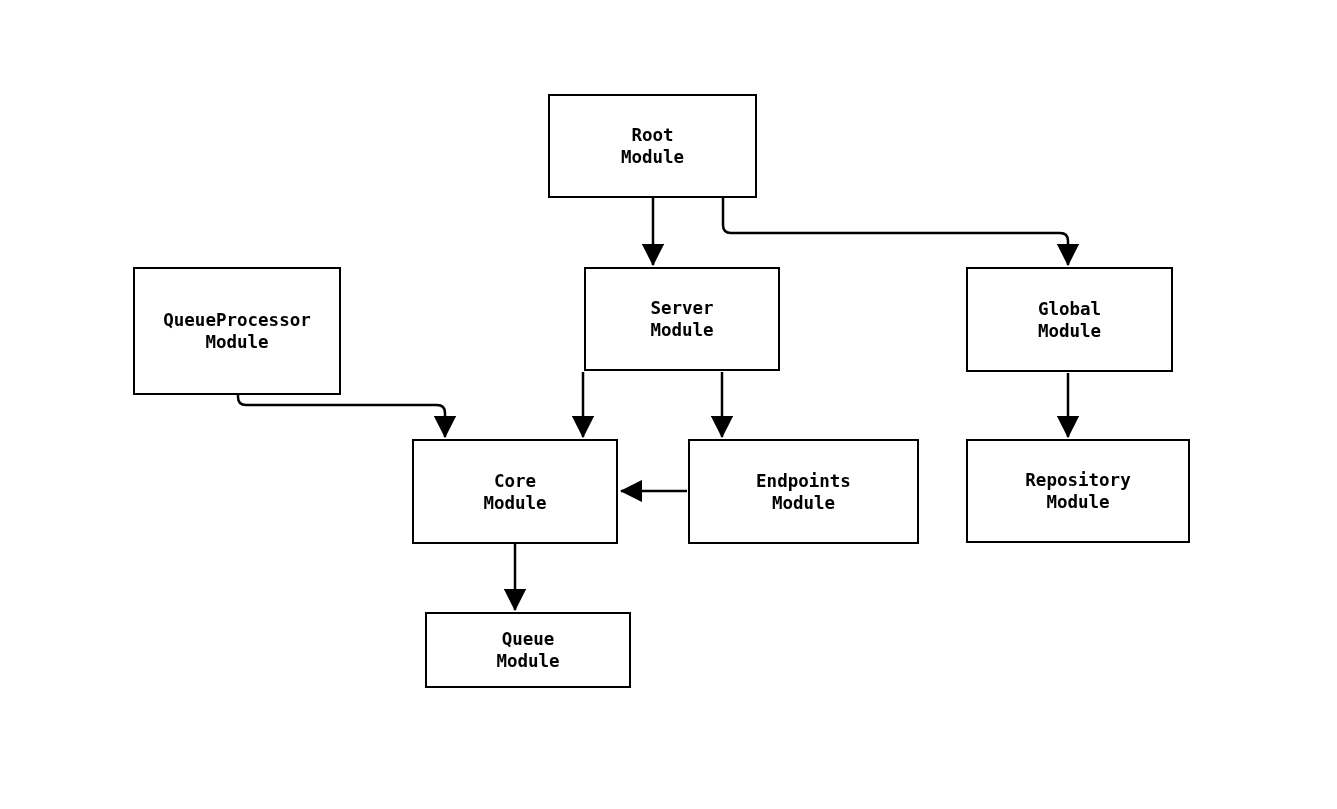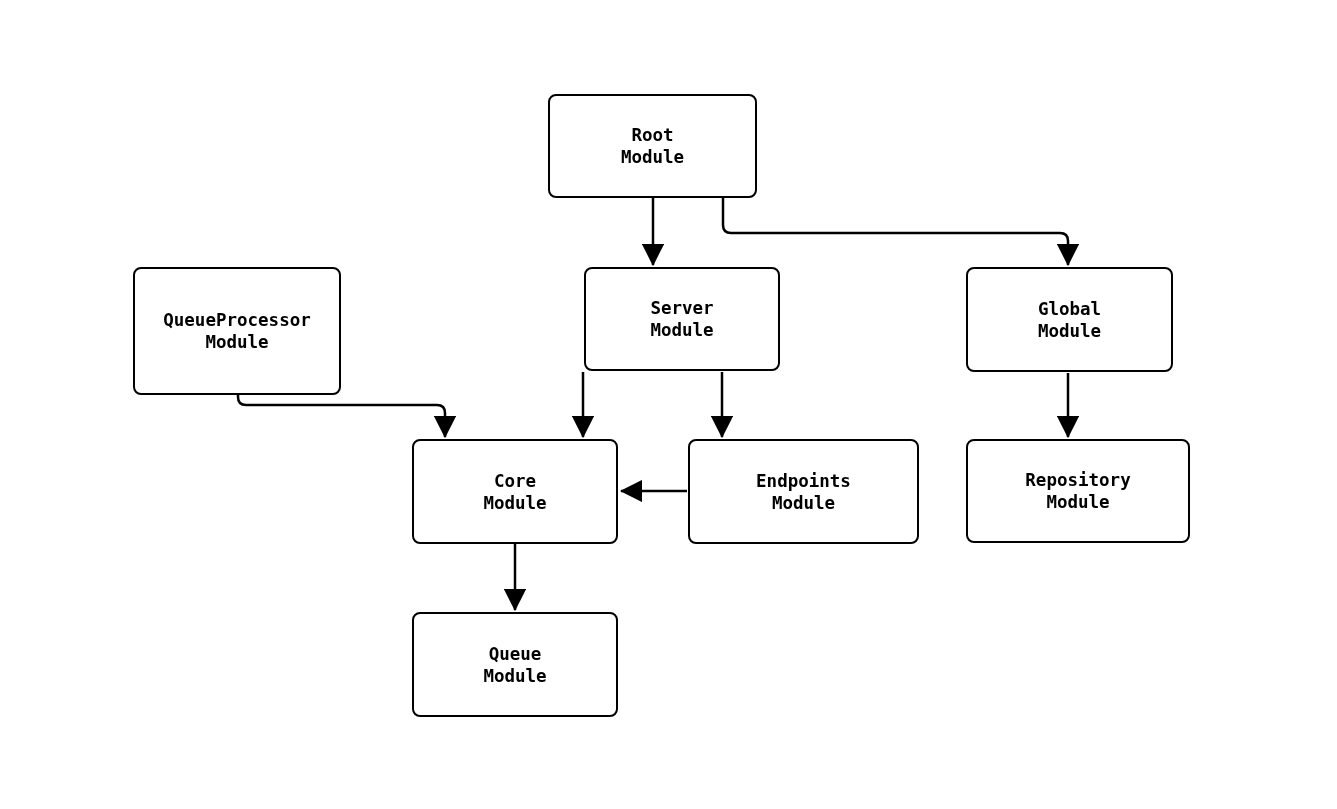--- a/index.html
+++ b/index.html
@@ -24,21 +24,21 @@
   .edge {
     fill: none;
     stroke: #000000;
     stroke-width: 2.5;
   }
   .node {
     position: absolute;
     box-sizing: border-box;
     background: #ffffff;
     border: 2.5px solid #000000;
-    border-radius: 8px;
+    border-radius: 0;
     display: flex;
     align-items: center;
     justify-content: center;
     text-align: center;
     font-family: "DejaVu Sans Mono", "Liberation Mono", monospace;
     font-weight: bold;
     font-size: 17.5px;
     line-height: 22px;
     color: #000000;
     white-space: pre-line;
@@ -87,16 +87,16 @@
 
   <div class="node" style="left:412px; top:439px; width:206px; height:105px;text-align:center;">Core
 Module</div>
 
   <div class="node" style="left:688px; top:439px; width:231px; height:105px;">Endpoints
 Module</div>
 
   <div class="node" style="left:966px; top:439px; width:224px; height:104px;">Repository
 Module</div>
 
-  <div class="node" style="left:412px; top:612px; width:206px; height:105px;">Queue
+  <div class="node" style="left:425px; top:612px; width:206px; height:76px;">Queue
 Module</div>
 
 </div>
 
 </body></html>

